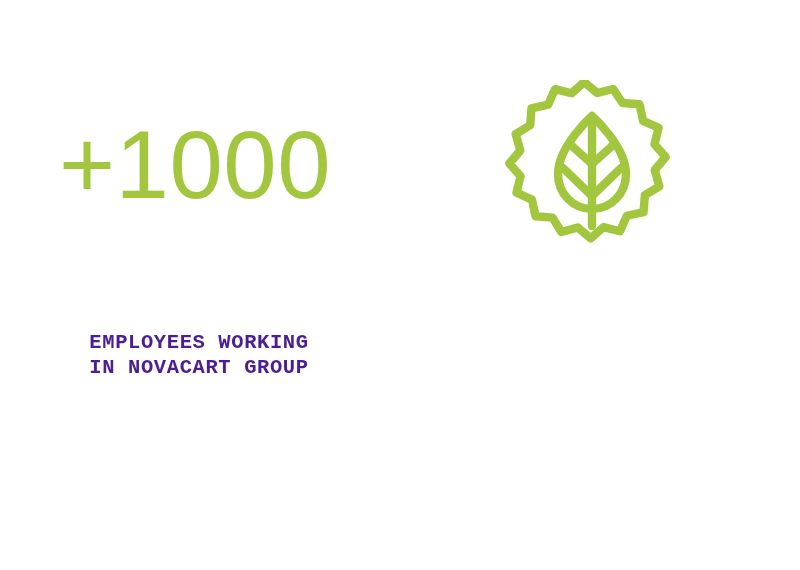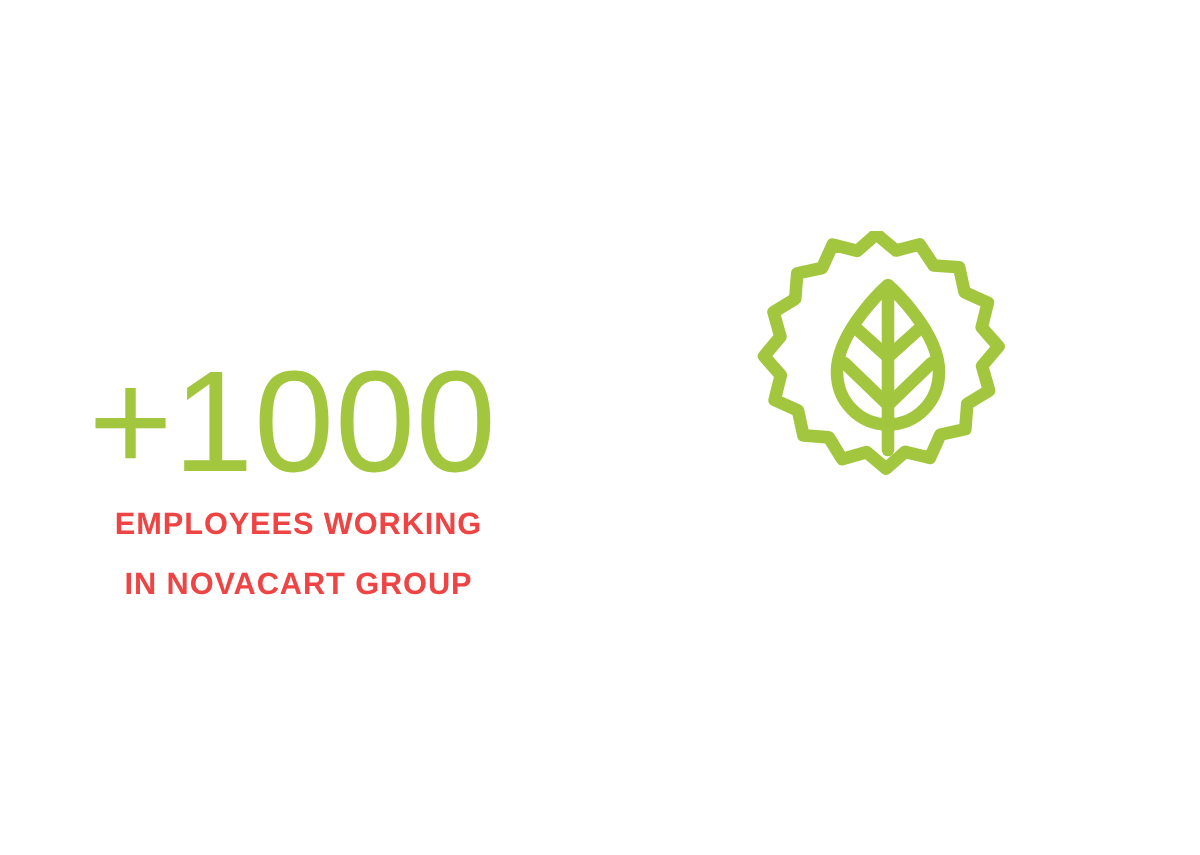--- a/index.html
+++ b/index.html
@@ -29,21 +29,21 @@
     display: flex;
     flex-direction: column;
     align-items: center;
   }
 
   
   .stat-visual {
     height: 330px;
     width: 100%;
     display: flex;
-    align-items: flex-end;
+    align-items: center;
     justify-content: center;
     box-sizing: border-box;
   }
 
   .stat-number {
     font-family: "Liberation Sans", sans-serif;
     font-weight: 300;
     font-size: 96px;
     line-height: 1;
     letter-spacing: 0.5px;
@@ -59,26 +59,26 @@
     margin-top: 6px;
   }
   .badge-icon-wrap svg {
     display: block;
     width: 176px;
     height: 176px;
   }
 
   
   .stat-caption {
-    font-family: Liberation Sans, sans-serif;
+    font-family: Liberation Mono, monospace;
     font-weight: bold;
     font-size: 20.5px;
-    line-height: 40px;
+    line-height: 25px;
     letter-spacing: 0.6px;
-    color: #ef4444;
+    color: #4c1d95;
     text-align: center;
     text-transform: uppercase;
     white-space: pre-line;
     max-width: 340px;
   }
 
   .stat-left .stat-caption { transform: translateX(-1px); }
   .stat-right .stat-caption { transform: translateX(-8px); }
 
   .stat-left .stat-visual { padding-right: 10px; }

